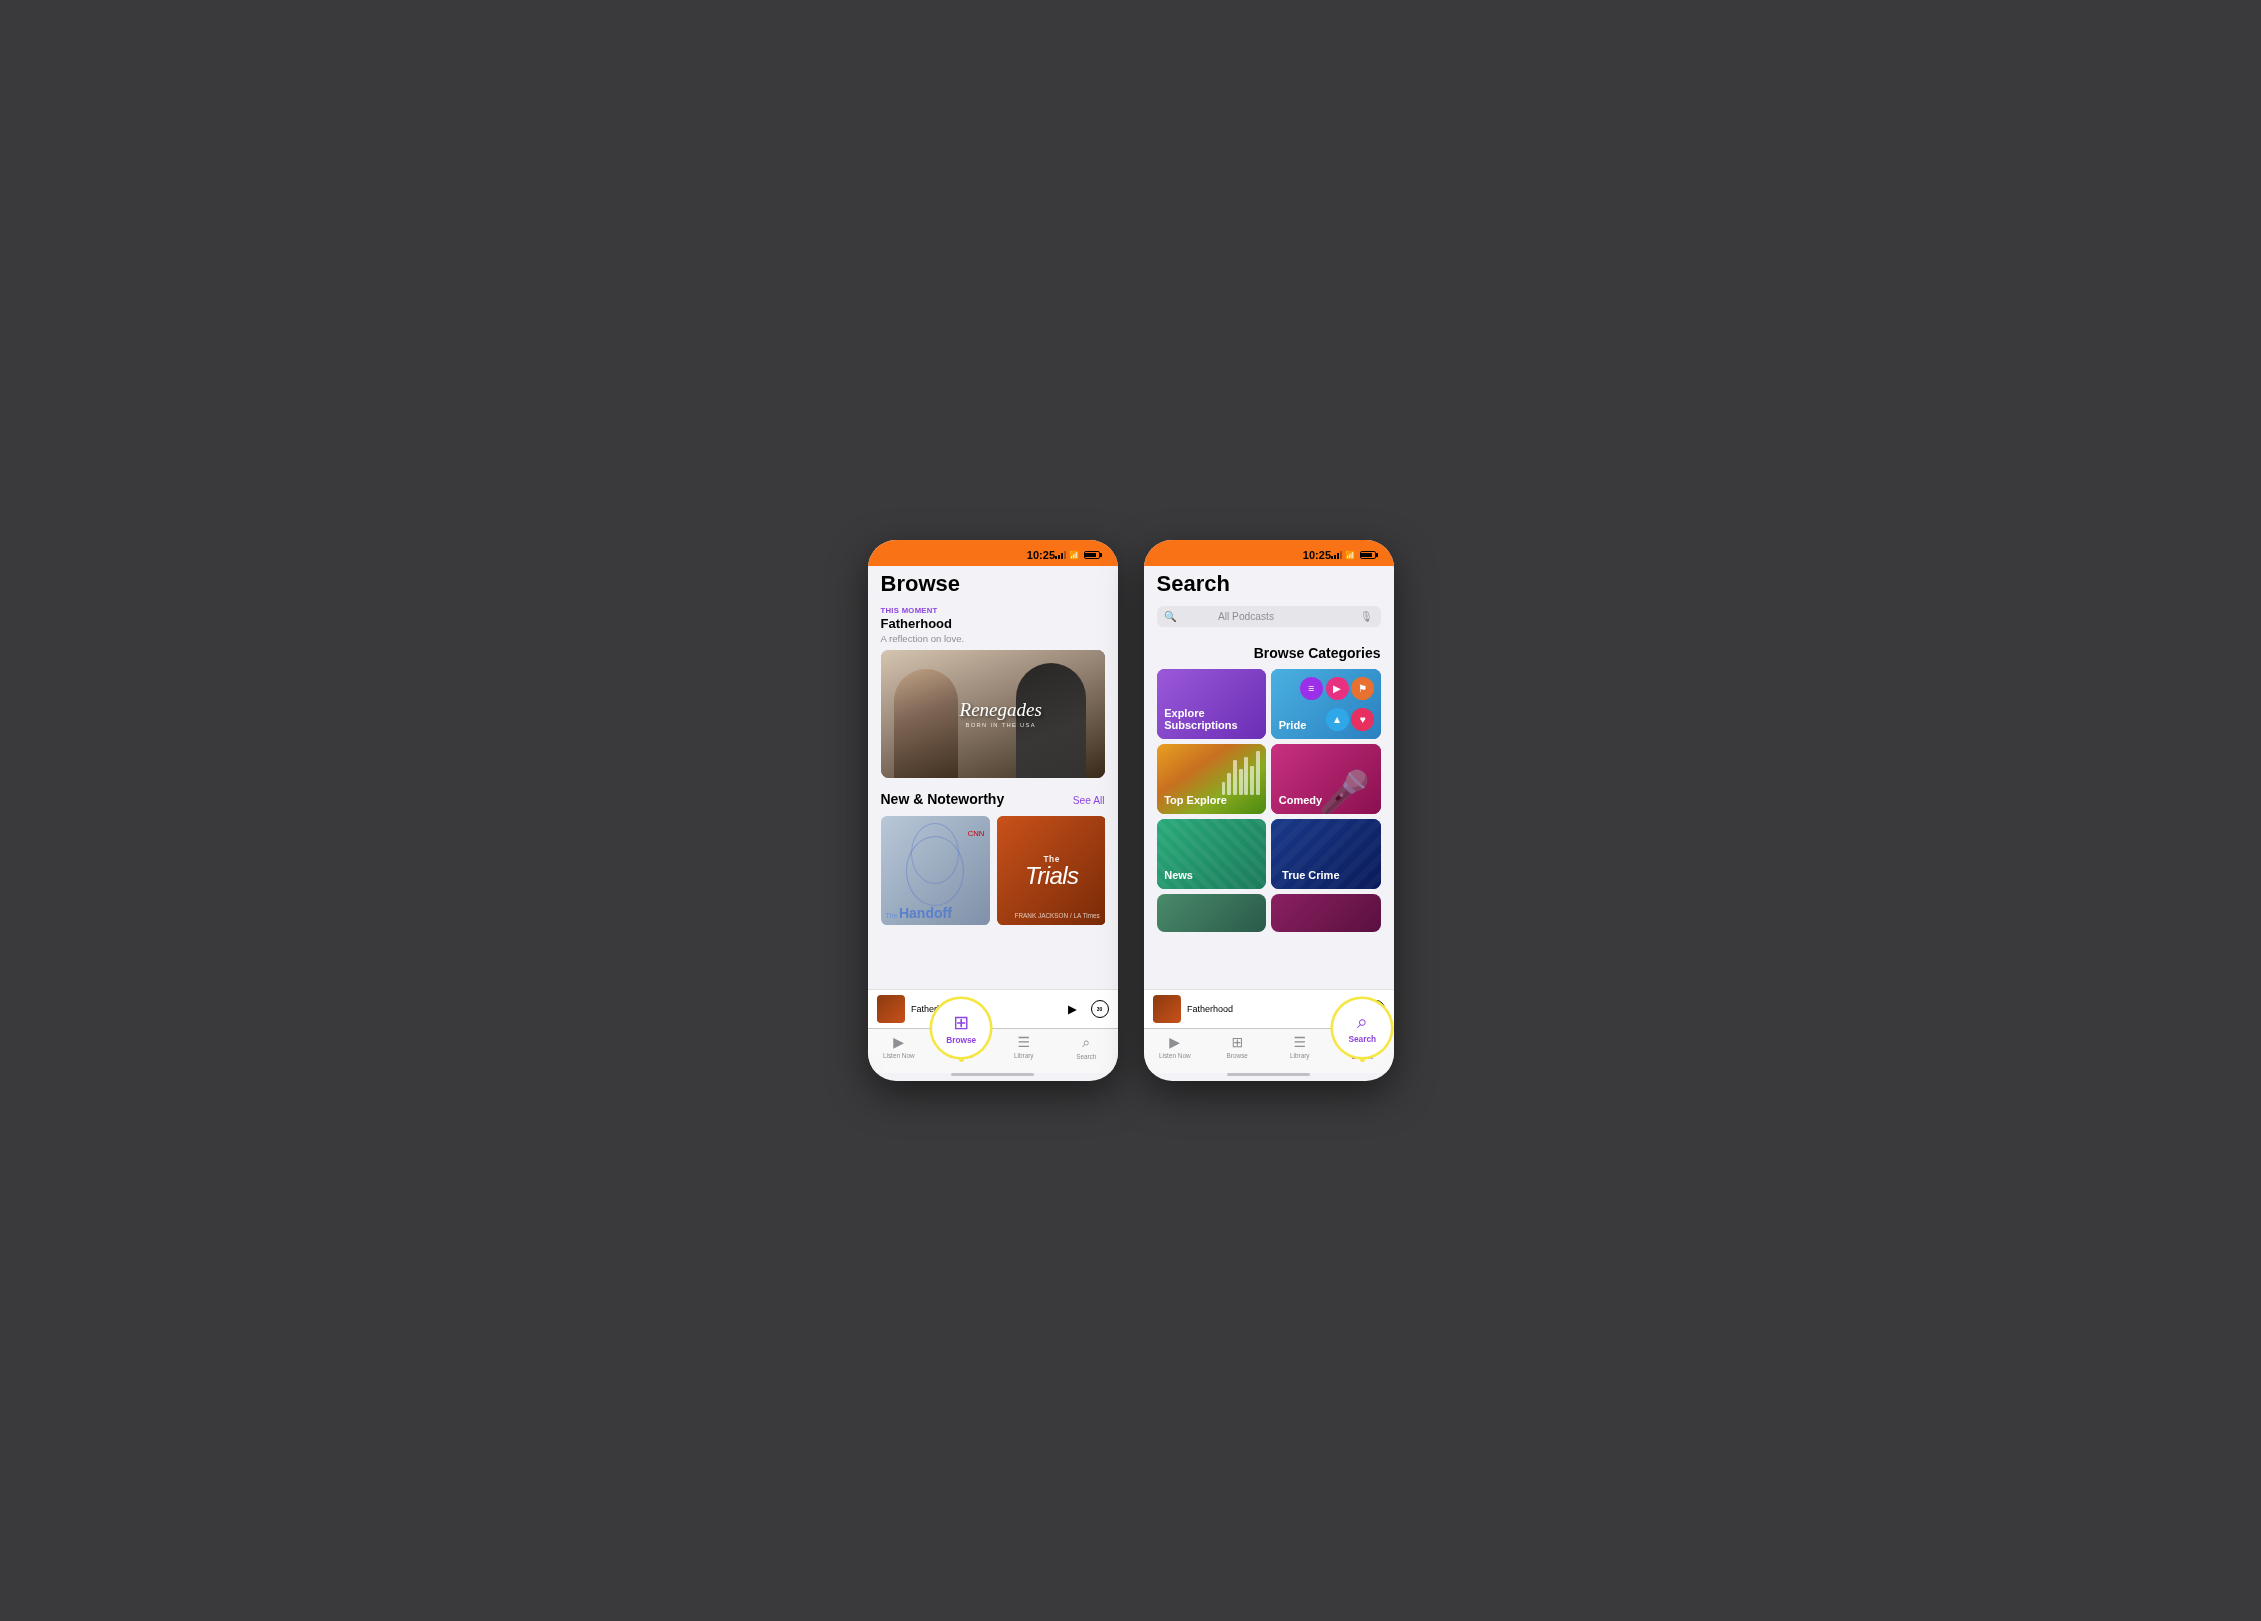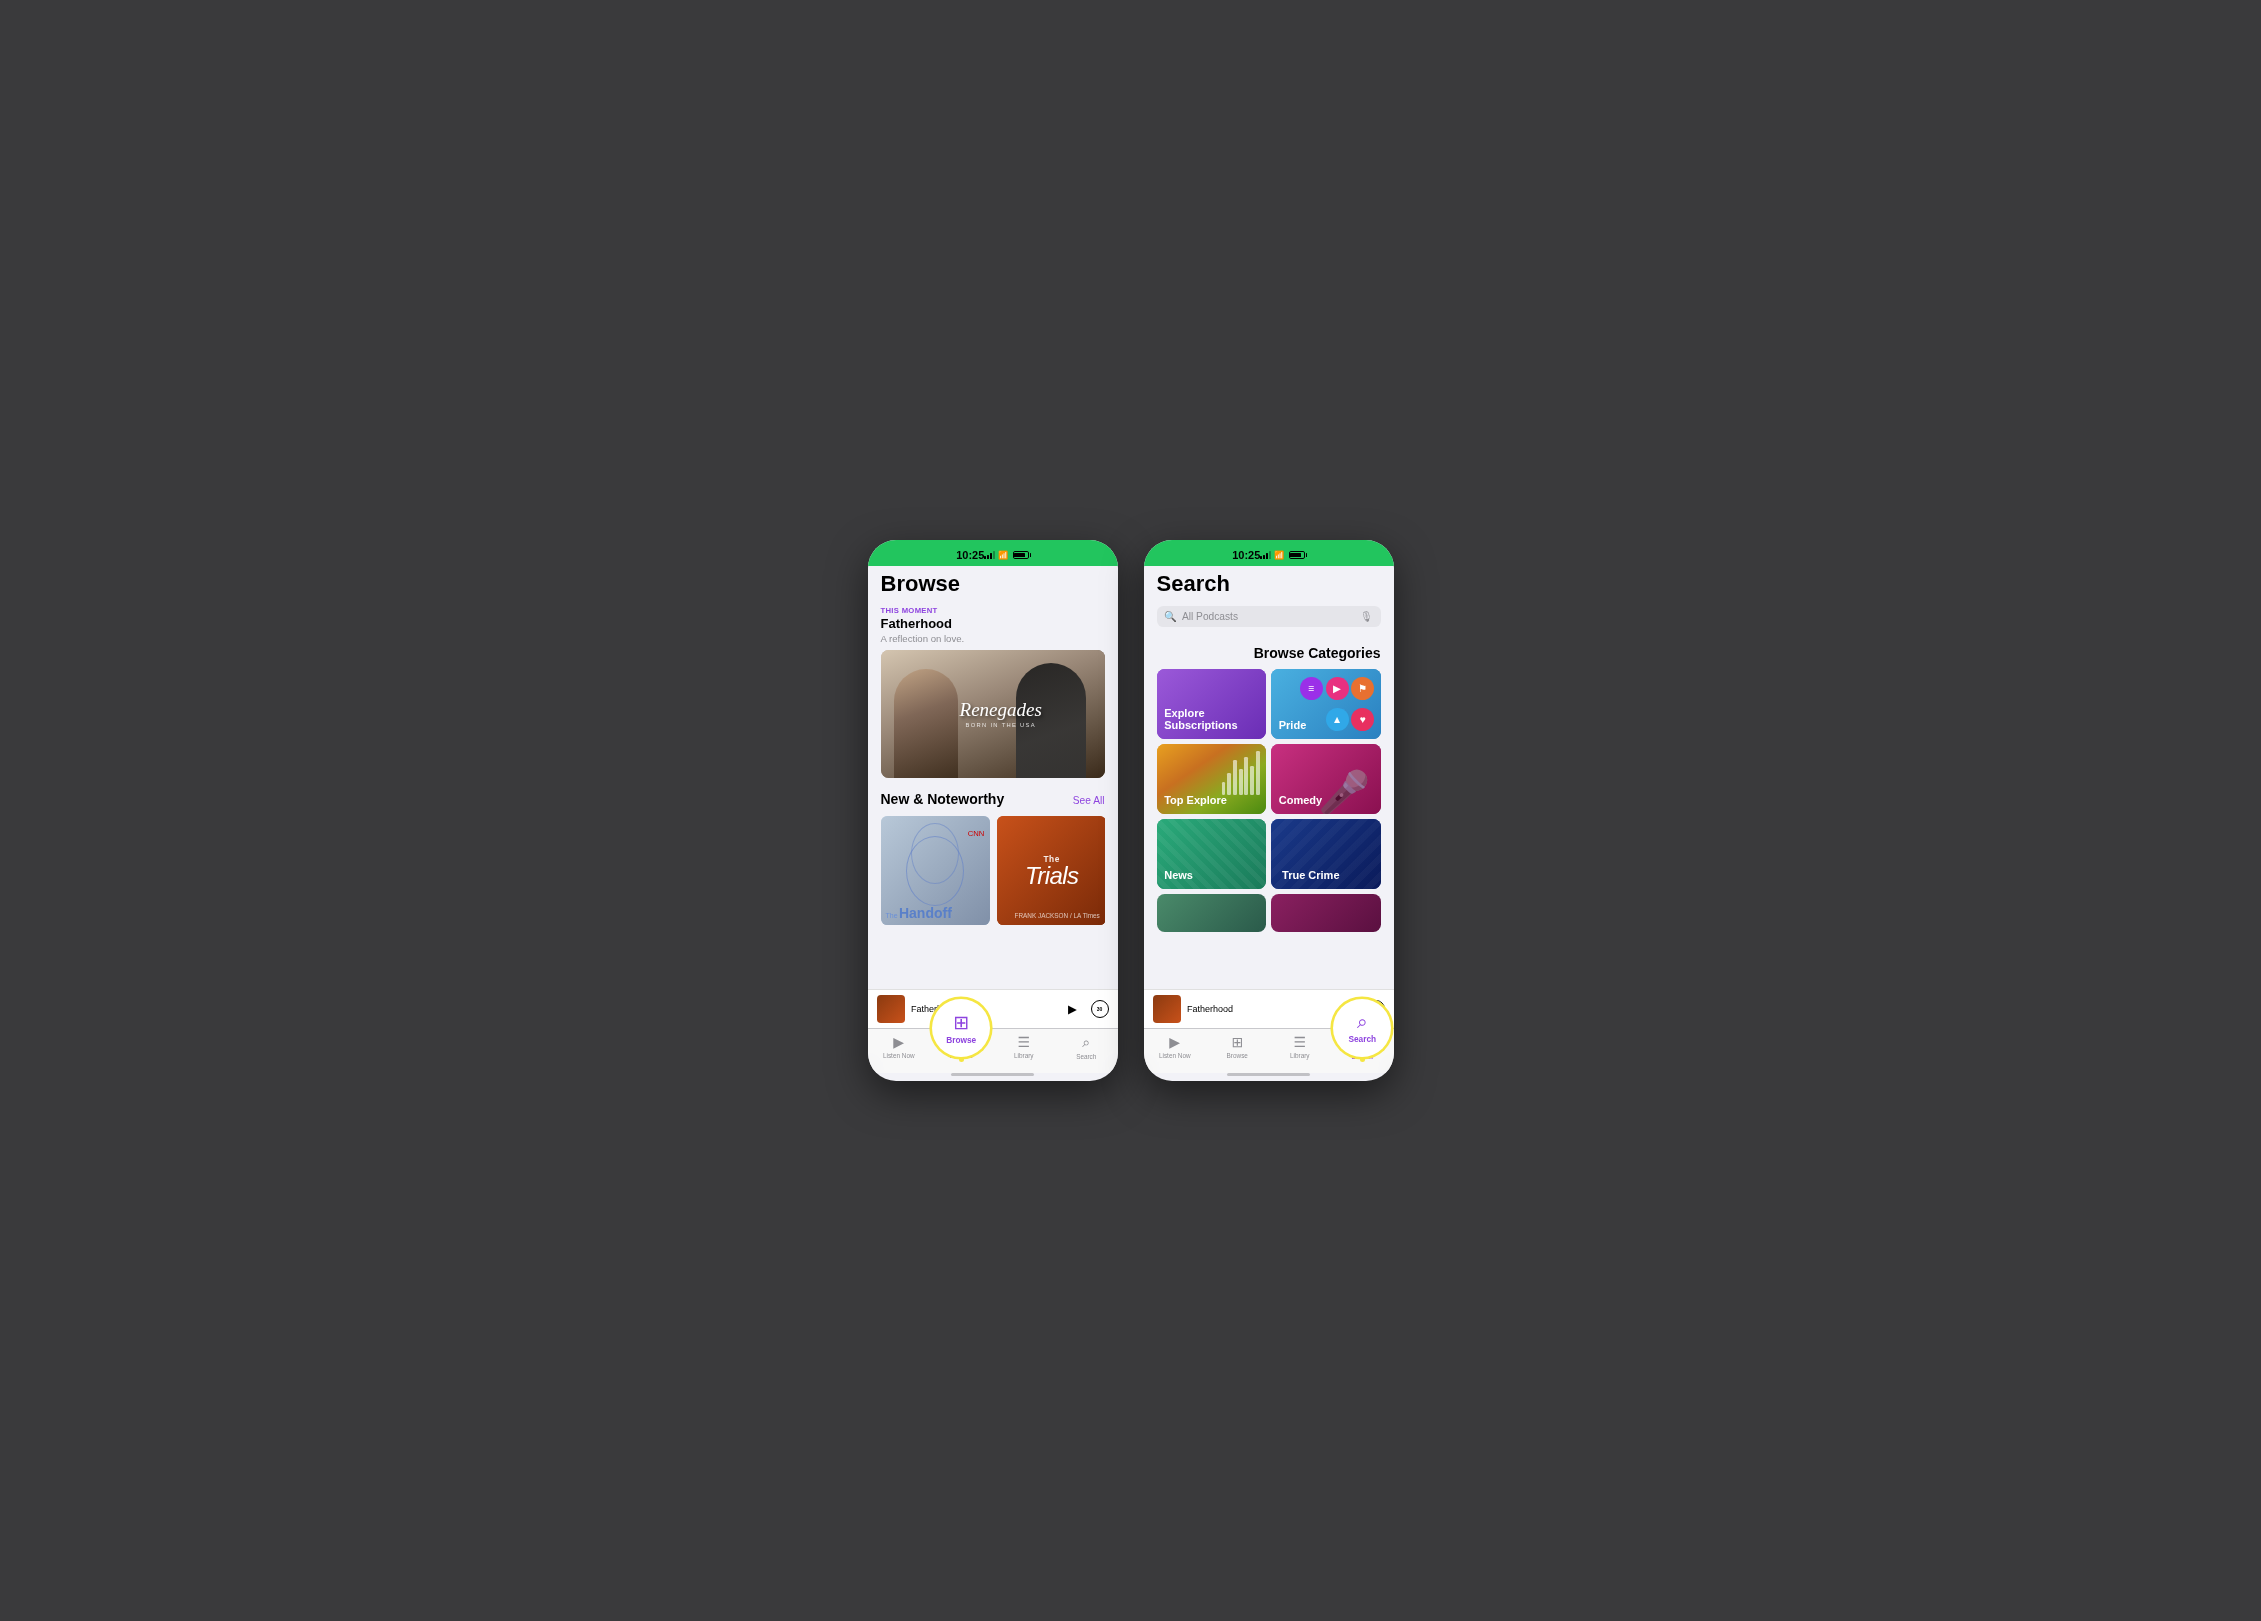--- a/index.html
+++ b/index.html
@@ -23,24 +23,24 @@
       border-radius: 28px;
       overflow: hidden;
       position: relative;
       display: flex;
       flex-direction: column;
       box-shadow: 0 13px 38px rgba(0,0,0,0.5);
     }
     
     .status-bar {
       display: flex;
-      justify-content: center;
+      justify-content: flex-end;
       align-items: center;
       padding: 9px 18px 5.1px;
-      background: #22c55e;
+      background: #f97316;
       flex-shrink: 0;
     }
     .status-time {
       font-size: 11px;
       font-weight: 600;
       color: #000;
     }
     .status-icons {
       display: flex;
       align-items: center;
@@ -331,20 +331,21 @@
       gap: 5.1px;
     }
     .search-input-icon {
       font-size: 10.2px;
       color: #8e8e93;
     }
     .search-placeholder {
       font-size: 10.2px;
       color: #8e8e93;
       flex: 1;
+      margin-left: 36px;
     }
     .mic-icon {
       font-size: 10.2px;
       color: #8e8e93;
     }
     .browse-categories-title {
       font-size: 14px;
       font-weight: 700;
       color: #000;
       margin-top: 10.2px;

